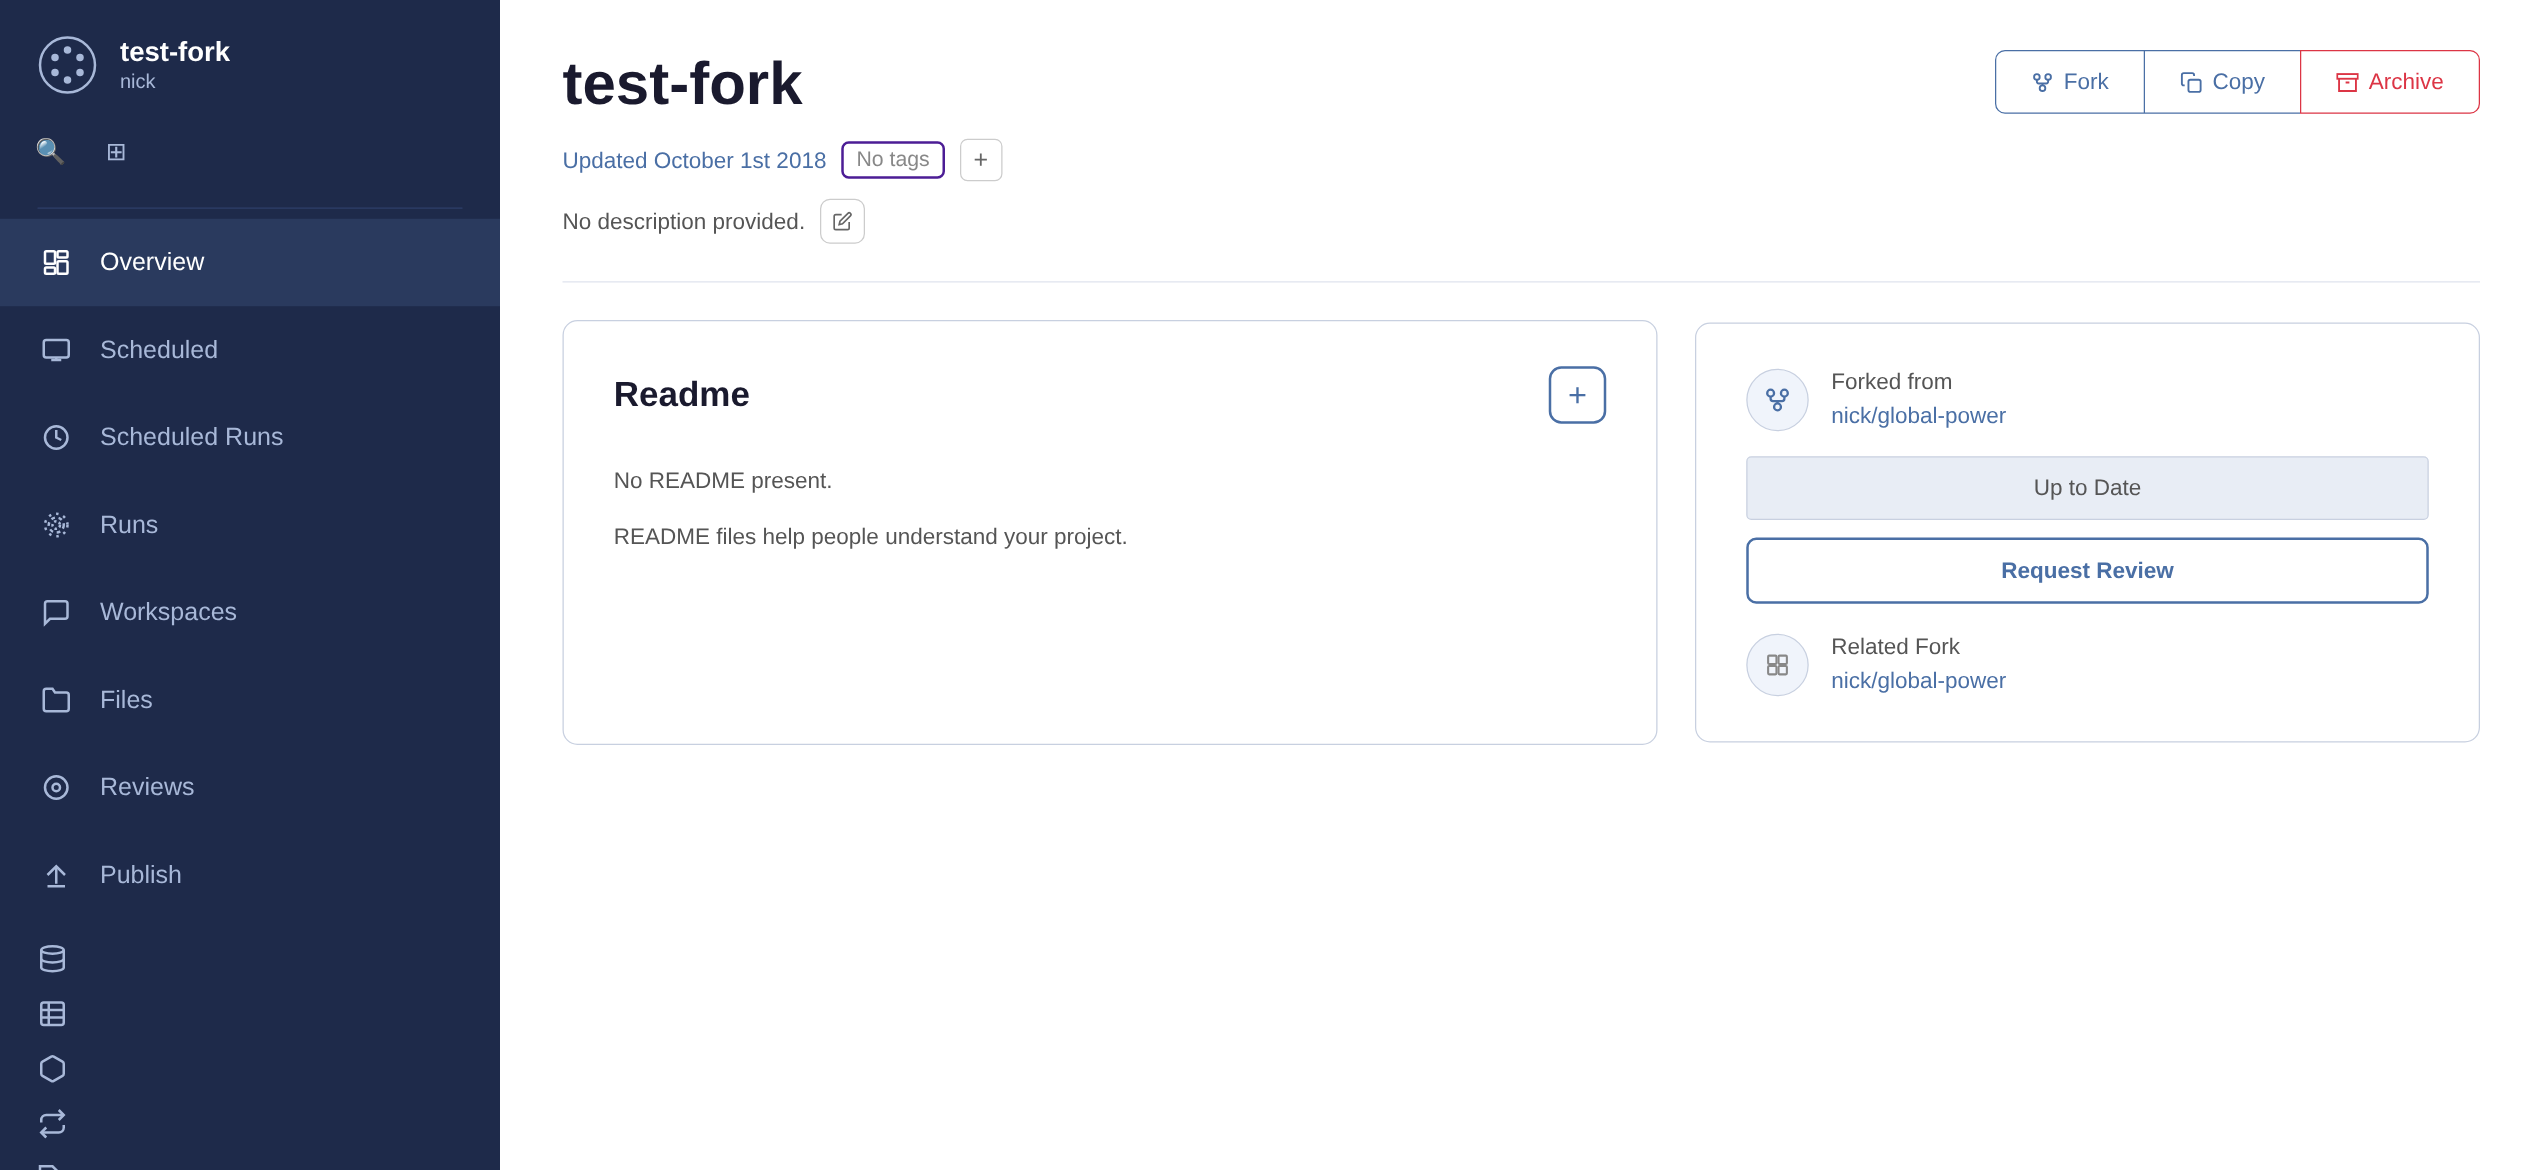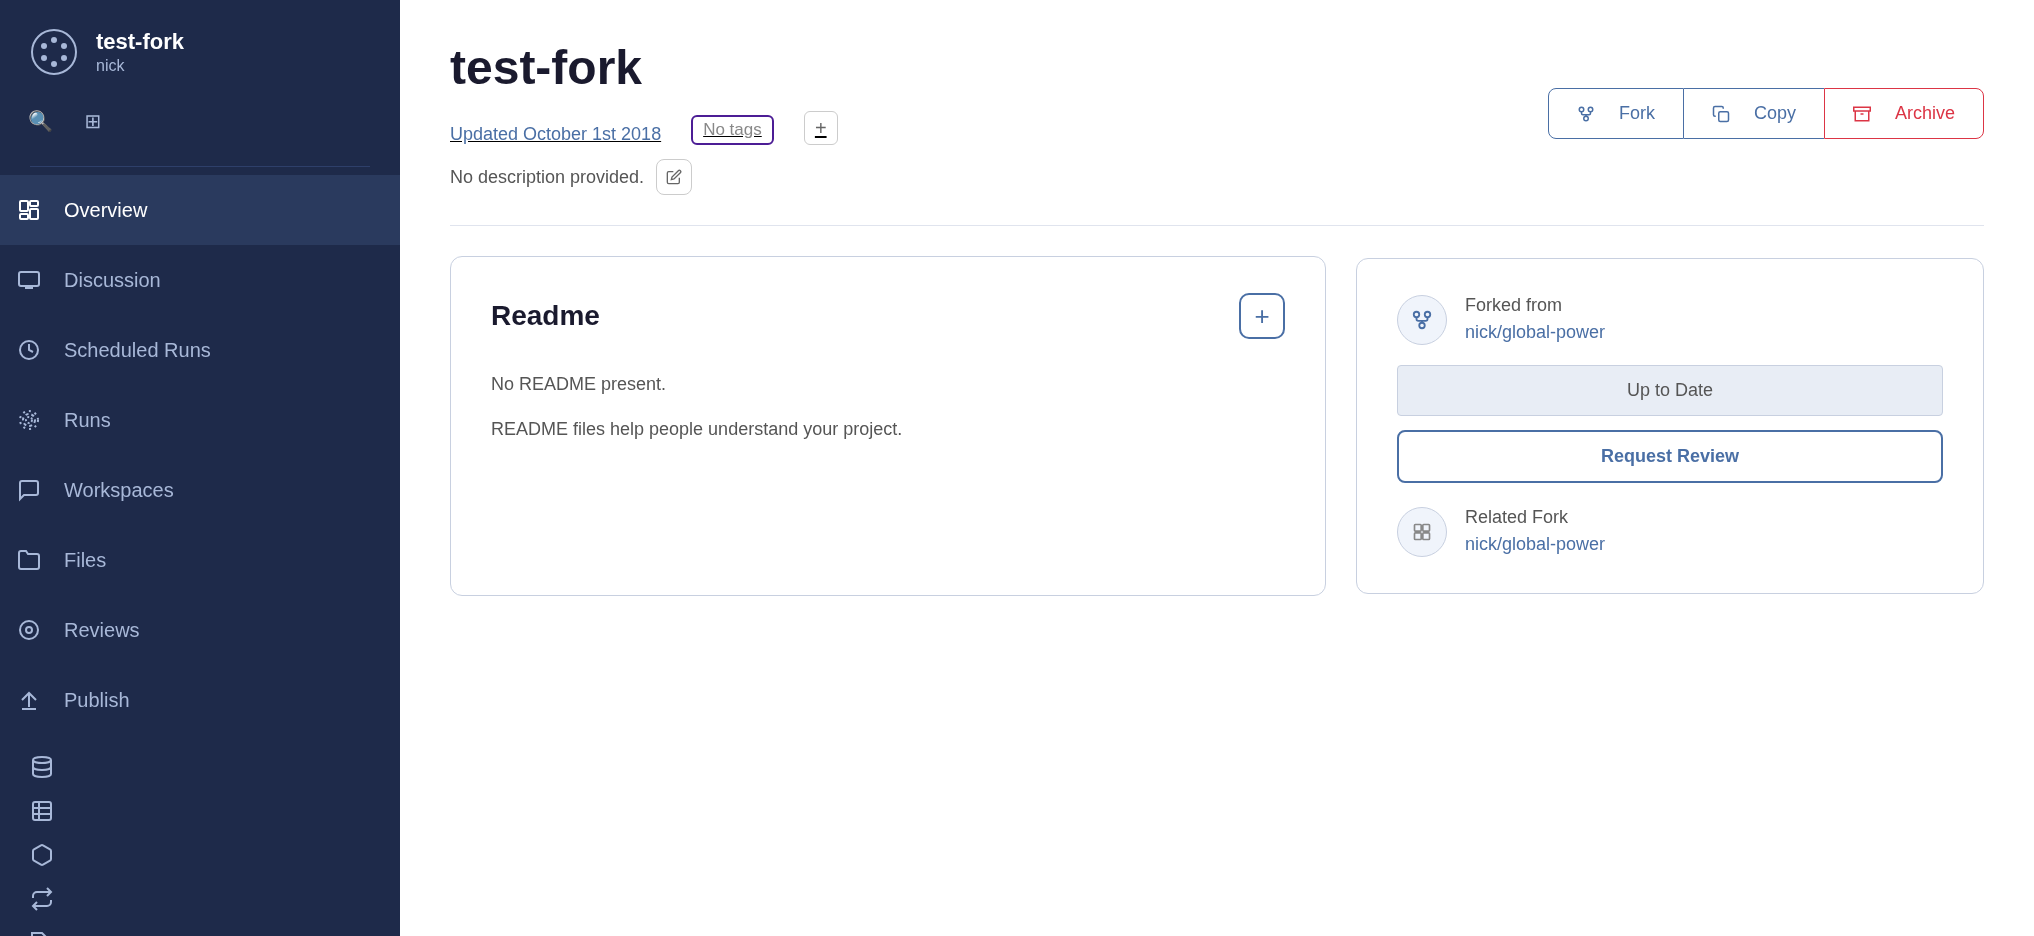--- a/index.html
+++ b/index.html
@@ -46,21 +46,21 @@
       border-top: 1px solid #2e3f6a;
       margin: 8px 30px;
     }
 
     
     .nav-items { display: flex; flex-direction: column; width: 100%; }
     .nav-item {
       display: flex;
       align-items: center;
       gap: 20px;
-      padding: 20px 14px;
+      padding: 20px 30px;
       cursor: pointer;
       color: #a8b8d8;
       font-size: 20px;
       font-weight: 500;
     }
     .nav-item.active {
       background: #2a3a5e;
       color: #ffffff;
     }
     .nav-item-icon {
@@ -97,24 +97,23 @@
     .page-title-section {}
     .page-title {
       font-size: 48px;
       font-weight: 700;
       color: #1a1a2e;
       margin-bottom: 16px;
     }
 
     .meta-row {
       display: flex;
-      align-items: flex-end;
-      gap: 30px;
+      align-items: center;
+      gap: 12px;
       margin-bottom: 14px;
-      text-decoration: underline;
     }
 
     .updated-text {
       font-size: 18px;
       color: #4a6fa5;
       font-weight: 500;
     }
 
     .no-tags-label {
       font-size: 17px;
@@ -164,29 +163,28 @@
     
     .action-buttons {
       display: flex;
       gap: 0;
       align-items: center;
     }
 
     .action-btn {
       display: flex;
       align-items: center;
-      gap: 24px;
+      gap: 8px;
       padding: 14px 28px;
       font-size: 18px;
       font-weight: 500;
       cursor: pointer;
       border: 1.5px solid #4a6fa5;
       background: white;
       color: #4a6fa5;
-      margin-top: 48px;
     }
     .action-btn:first-child {
       border-radius: 8px 0 0 8px;
     }
     .action-btn:last-child {
       border-radius: 0 8px 8px 0;
       color: #dc3545;
       border-color: #dc3545;
     }
     .action-btn:nth-child(2) {
@@ -391,21 +389,21 @@
     </div>
 
     <div class="nav-item">
       <div class="nav-item-icon">
         <svg width="24" height="24" viewBox="0 0 24 24" fill="none" stroke="currentColor" stroke-width="2">
           <rect x="2" y="4" width="20" height="14" rx="2"></rect>
           <line x1="8" y1="20" x2="16" y2="20"></line>
           <line x1="12" y1="18" x2="12" y2="20"></line>
         </svg>
       </div>
-      <span>Discussion</span>
+      <span>Scheduled</span>
     </div>
 
     <div class="nav-item">
       <div class="nav-item-icon">
         <svg width="24" height="24" viewBox="0 0 24 24" fill="none" stroke="currentColor" stroke-width="2">
           <circle cx="12" cy="12" r="9"></circle>
           <polyline points="12,6 12,12 16,14"></polyline>
         </svg>
       </div>
       <span>Scheduled Runs</span>

